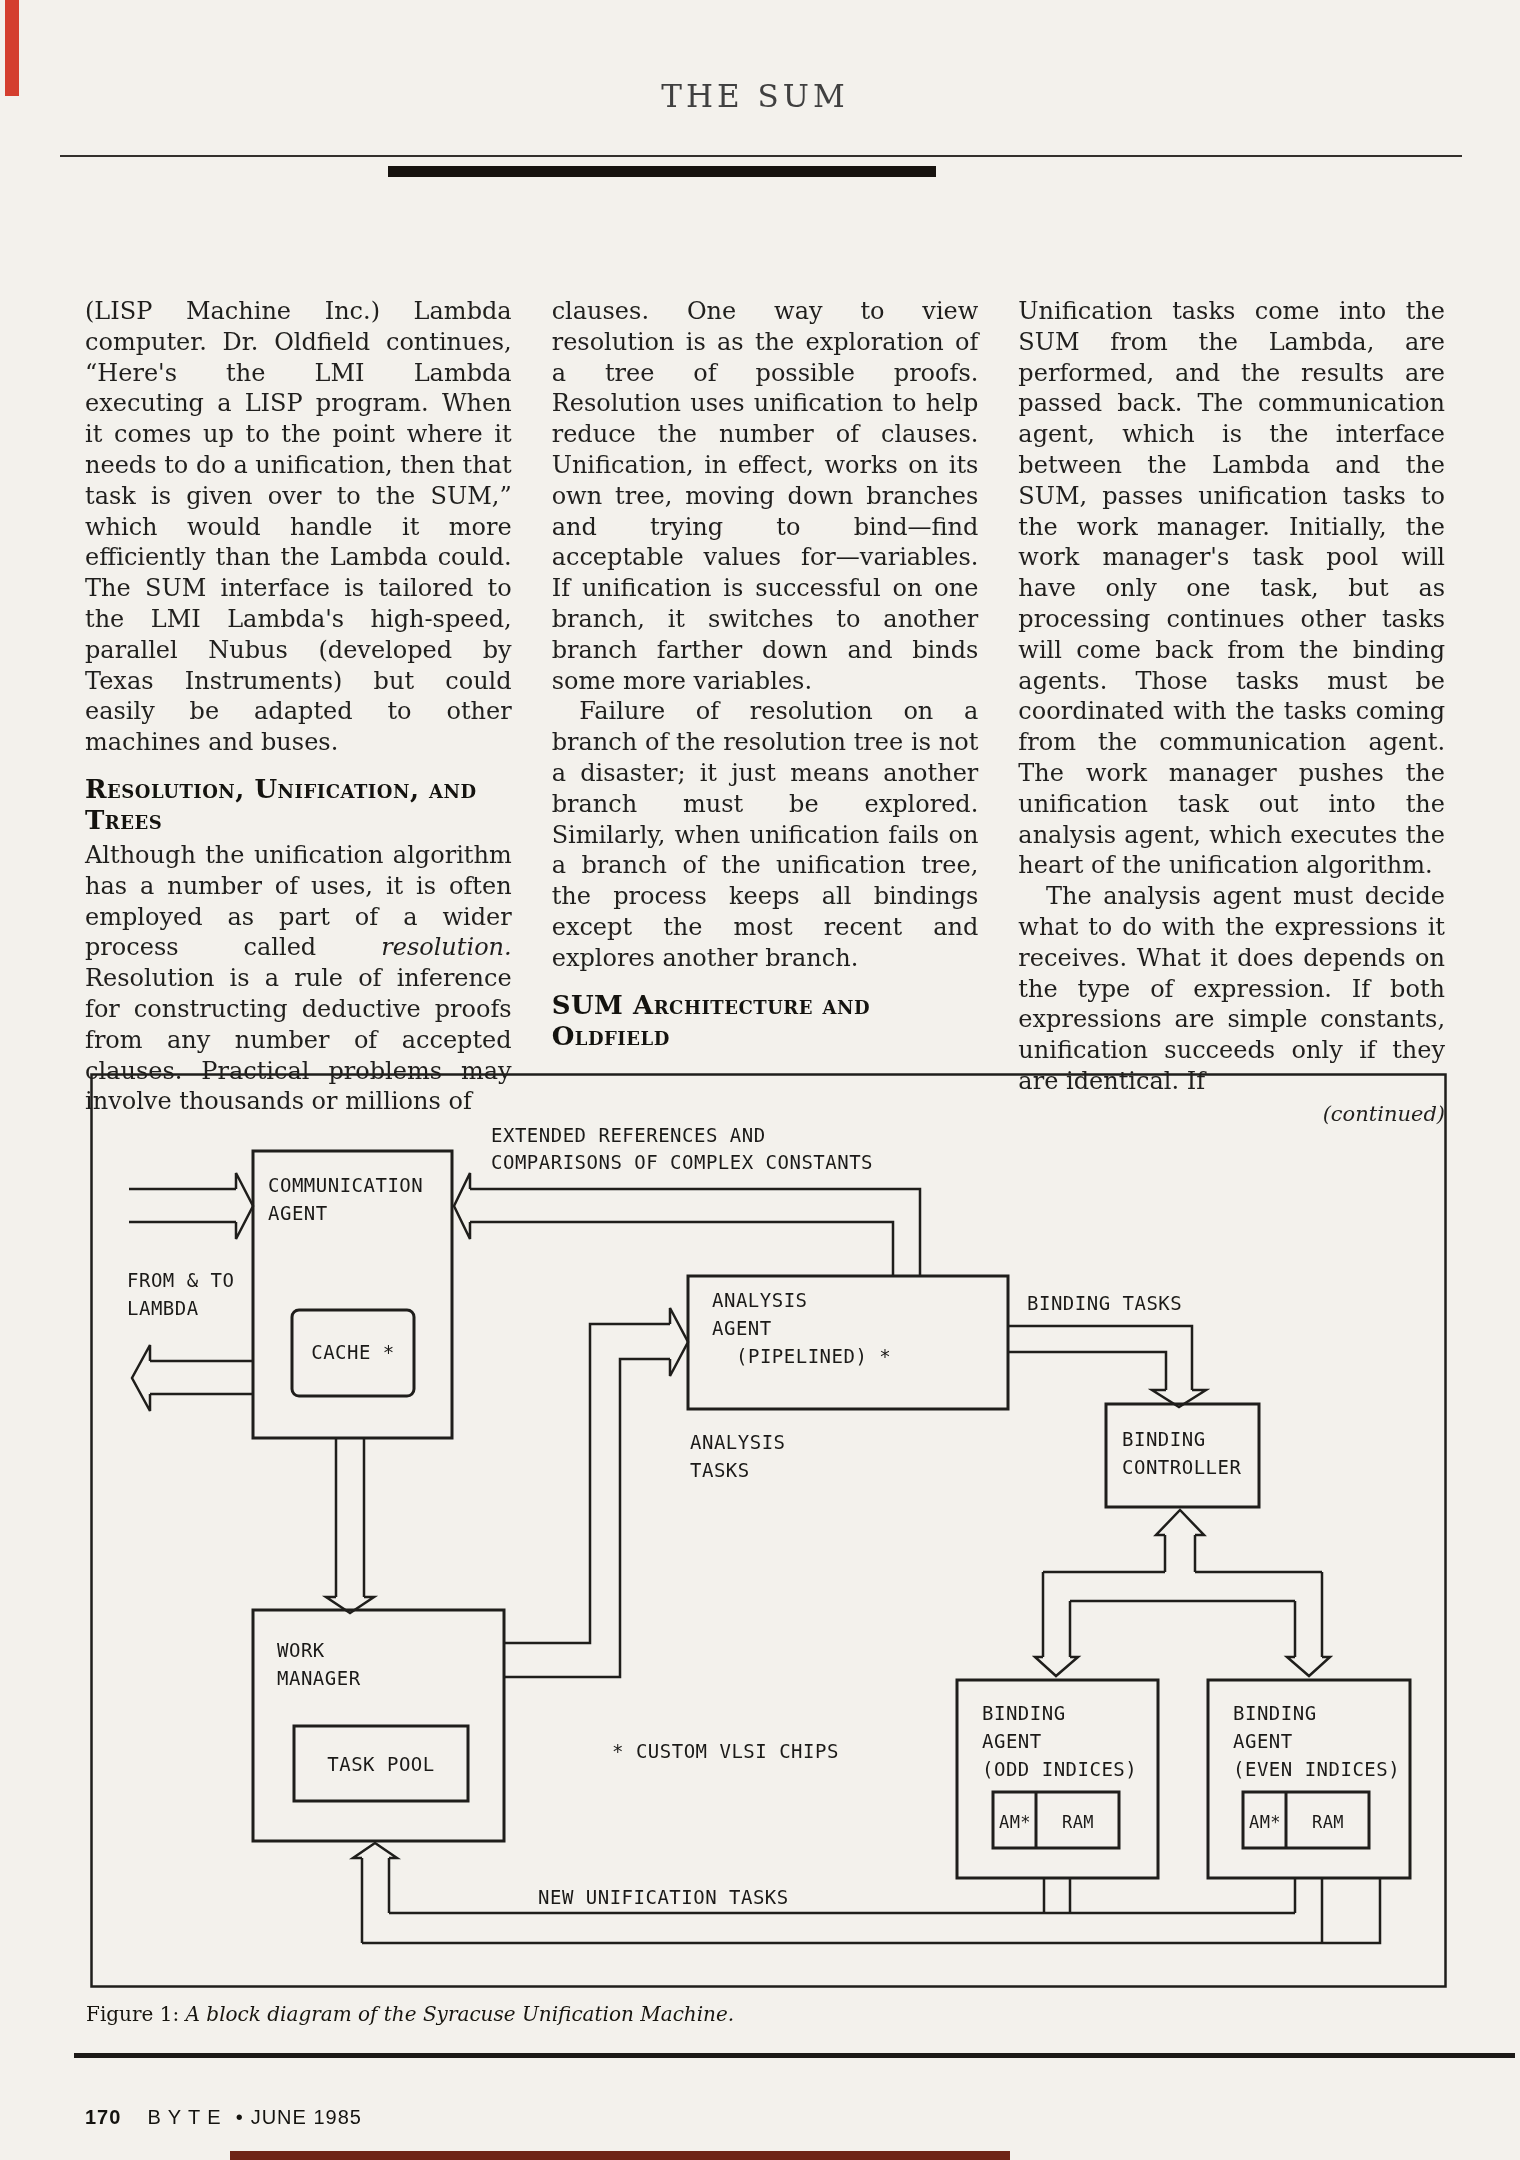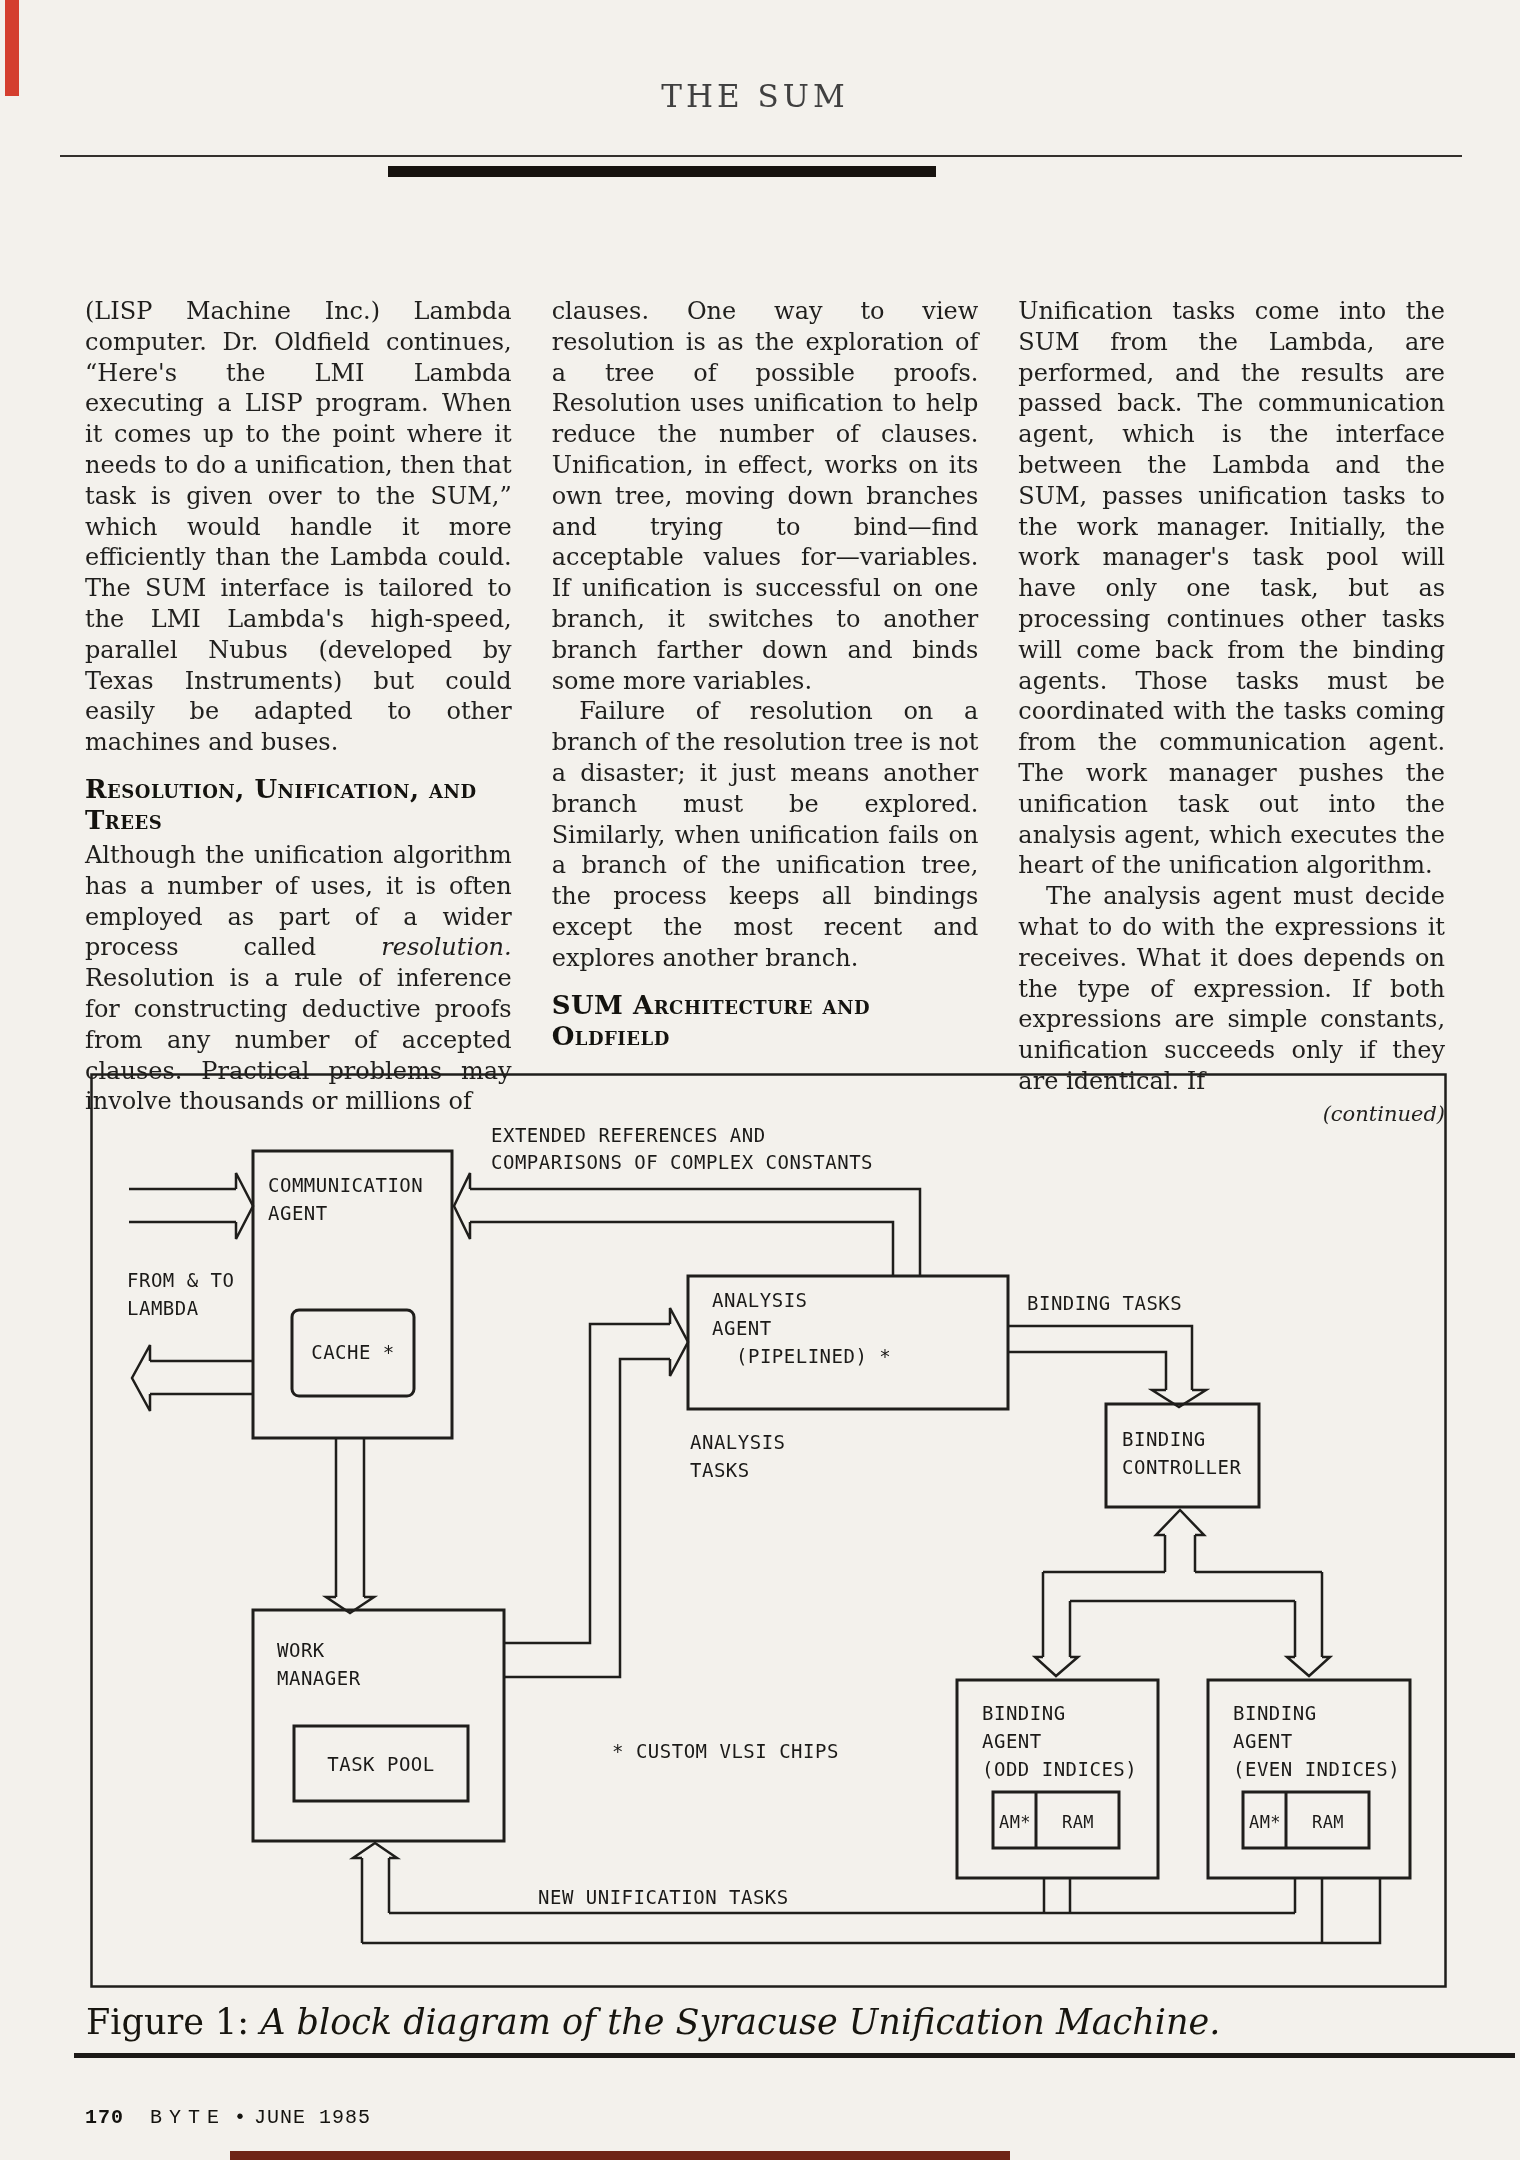--- a/index.html
+++ b/index.html
@@ -31,26 +31,26 @@
     margin:16px 0 4px 0; letter-spacing:0.5px; color:#14130f; text-align:left;
   }
   .continued{text-align:right; font-style:italic; font-size:21px; margin-top:2px;}
   .figure-wrap{position:absolute; left:90px; top:1073px; width:1357px; height:915px;}
   svg text{
     font-family:"DejaVu Sans Mono", monospace; font-size:19px; fill:#1b1a18; letter-spacing:0.5px;
   }
   svg text.small{font-size:17px;}
   .caption{
     position:absolute; left:86px; top:2002px; width:1300px;
-    font-size:35px; color:#17150f;
+    font-size:20px; color:#17150f;
   }
   .caption .cap-label{font-style:normal; font-weight:500;}
   .caption .cap-text{font-style:italic;}
   .rule-bottom{position:absolute; left:74px; top:2053px; width:1441px; height:5px; background:#1c1a17;}
-  .footer{position:absolute; left:85px; top:2106px; font-size:20px; color:#14130f; font-family:Liberation Mono, monospace;}
+  .footer{position:absolute; left:85px; top:2106px; font-size:20px; color:#14130f; font-family:Liberation Sans, sans-serif;}
   .footer .pageno{font-weight:700; margin-right:26px; letter-spacing:1px;}
   .footer .mag{letter-spacing:7px;}
   .footer .bullet{margin:0 8px;}
   .footer .date{letter-spacing:1px;}
   .bottom-accent{position:absolute; left:230px; top:2151px; width:780px; height:9px; background:var(--bottom-bar);}
 </style>
 </head>
 <body>
 
 <div class="accent-bar"></div>

